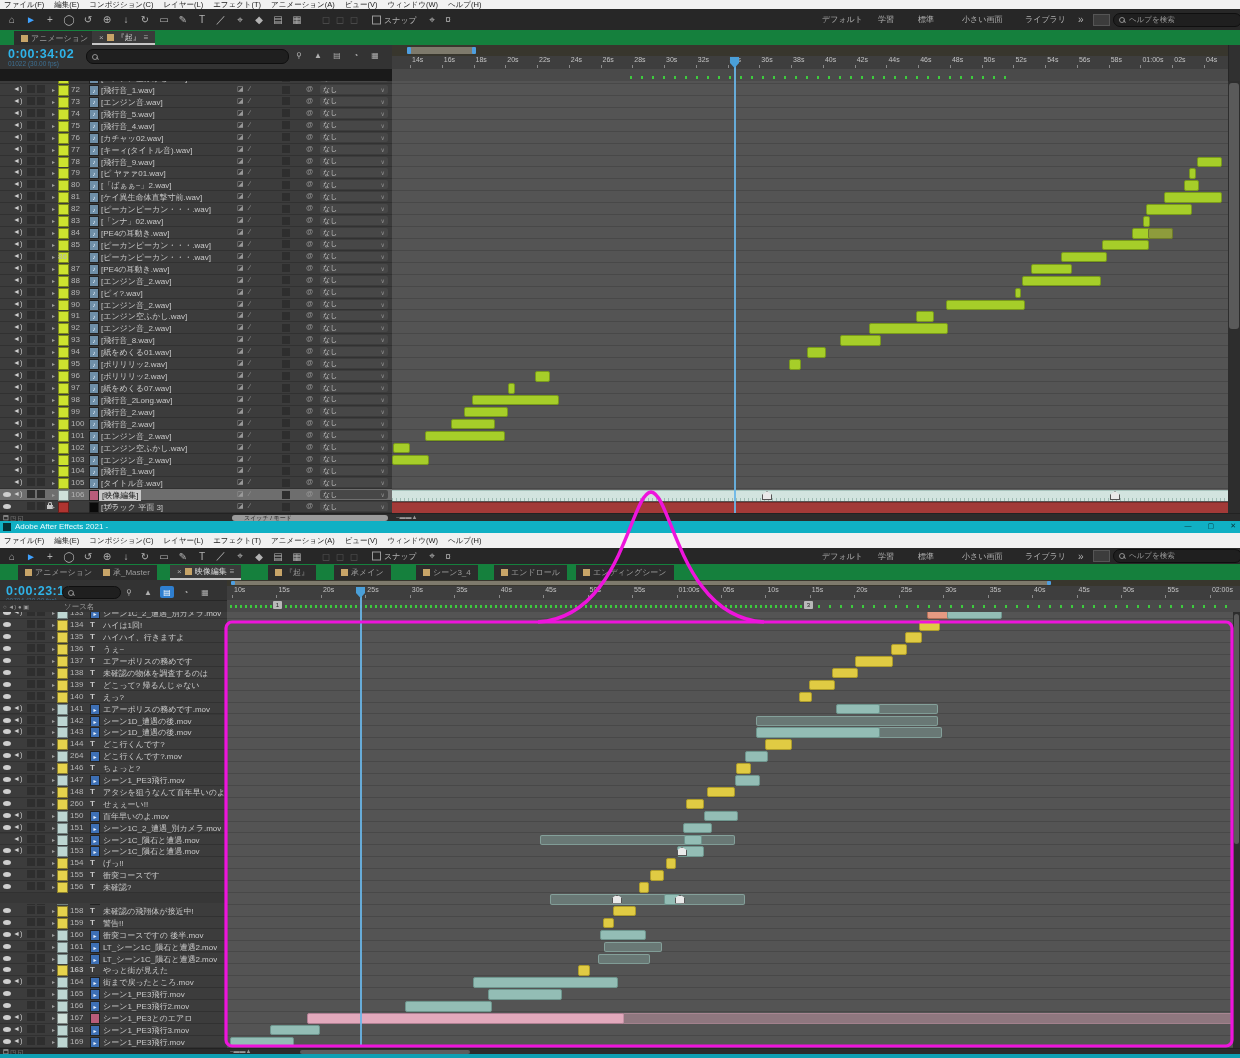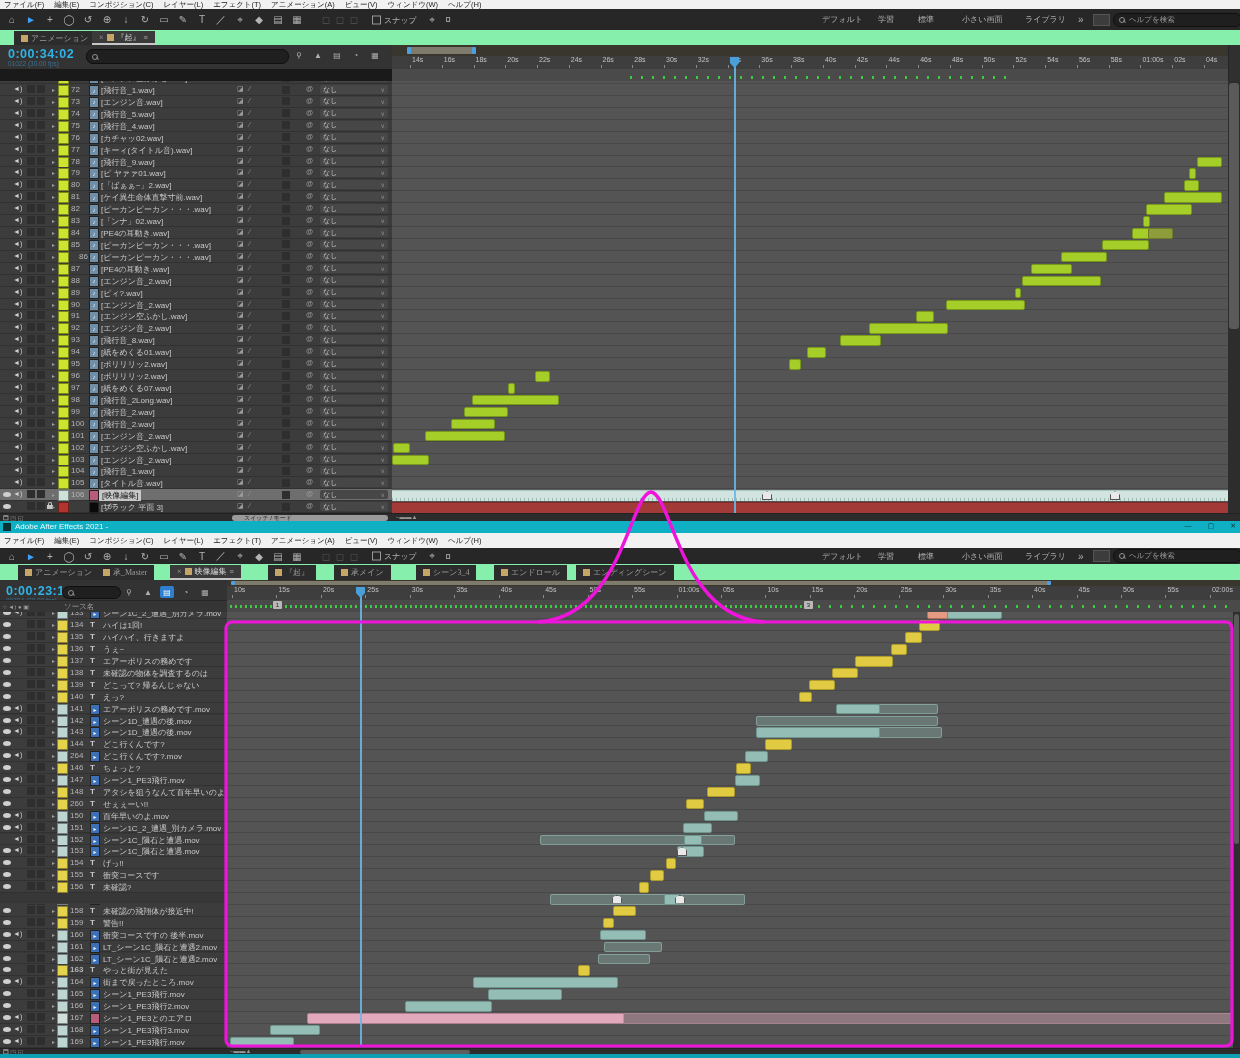--- a/index.html
+++ b/index.html
@@ -6,21 +6,21 @@
   #app{position:relative;width:1240px;height:1058px;overflow:hidden;
        font-family:"Liberation Sans","DejaVu Sans",sans-serif;color:#c9c9c9;
        -webkit-font-smoothing:antialiased;}
   .ab{position:absolute;}
   .clip{position:absolute;overflow:hidden;}
   .menubar{background:#f1f1f1;color:#1c1c1c;font-size:7.5px;display:flex;align-items:center;gap:10px;padding-left:4px;}
   .menu-item{white-space:nowrap;}
   .toolbar{background:#272727;}
   .tool{position:absolute;top:0;width:16px;height:100%;display:flex;align-items:center;justify-content:center;
         color:#b3b3b3;font-size:10px;}
-  .tabrow{background:#86efac;border-bottom:1px solid #151515;font-family:Liberation Serif, serif;}
+  .tabrow{background:#15803d;border-bottom:1px solid #151515;}
   .tab{position:absolute;top:1px;bottom:0;display:flex;align-items:center;gap:3px;padding:0 7px;
        background:#2c2c2c;color:#9b9b9b;font-size:8px;white-space:nowrap;}
   .tab.active{background:#3a3a3a;color:#dadada;border-bottom:2px solid #c6c6c6;}
   .tabicon{width:7px;height:7px;background:#c7a468;display:inline-block;}
   .tc{color:#2fb3e8;font-size:12.5px;font-weight:bold;letter-spacing:.5px;}
   .tcsub{color:#3d6f92;font-size:6.5px;}
   .searchbox{background:#1f1f1f;border:1px solid #0f0f0f;border-radius:7px;display:flex;align-items:center;padding-left:5px;}
   .i-mag{width:4px;height:4px;border:1px solid #8f8f8f;border-radius:50%;position:relative;display:inline-block;}
   .i-mag::after{content:"";position:absolute;left:3px;top:3px;width:3px;height:1px;background:#8f8f8f;transform:rotate(45deg);}
   .colheader{background:#353535;border-top:1px solid #272727;border-bottom:1px solid #272727;color:#9c9c9c;font-size:7.5px;}
@@ -416,21 +416,21 @@
           <span>なし</span>
           <span style="font-size:6px;color:#8f8f8f;">∨</span>
         </div>
       </div>
       <div class="rowL" style="position: absolute; top: 169.88px; height: 10.92px;">
         <div class="i-spk" style="position: absolute; left: 13px;">◄)</div>
         <div class="swbox" style="position: absolute; left: 27px;"></div>
         <div class="swbox" style="position: absolute; left: 37px;"></div>
         <div class="i-arrow" style="position: absolute; left: 52px;">▸</div>
         <div class="sw" style="position: absolute; left: 58px; background: rgb(205, 227, 47);"></div>
-        <div class="rtext num" style="position: absolute; left: 79px;">86</div>
+        <div class="rtext num" style="position: absolute; left: 58px;">86</div>
         <div style="position: absolute; left: 89px; top: 1px; width: 8px; height: 9px; background: rgb(111, 143, 168); border: 1px solid rgb(34, 34, 34); display: flex; align-items: center; justify-content: center; color: rgb(232, 242, 255); font-size: 6px;">♪</div>
         <div class="rtext" style="position: absolute; left: 101px; max-width: 128px; overflow: hidden;">[ピーカンピーカン・・・.wav]</div>
         <div class="rtext" style="position: absolute; left: 237px; font-size: 7px; color: rgb(154, 154, 154);">◪</div>
         <div class="rtext" style="position: absolute; left: 249px; font-size: 7px; color: rgb(154, 154, 154);">∕</div>
         <div class="swbox" style="position: absolute; left: 282px; top: 1.5px;"></div>
         <div class="rtext" style="position: absolute; left: 306px; font-size: 7px; color: rgb(154, 154, 154);">@</div>
         <div class="dd" style="position: absolute; left: 320px; width: 62px;">
           <span>なし</span>
           <span style="font-size:6px;color:#8f8f8f;">∨</span>
         </div>

